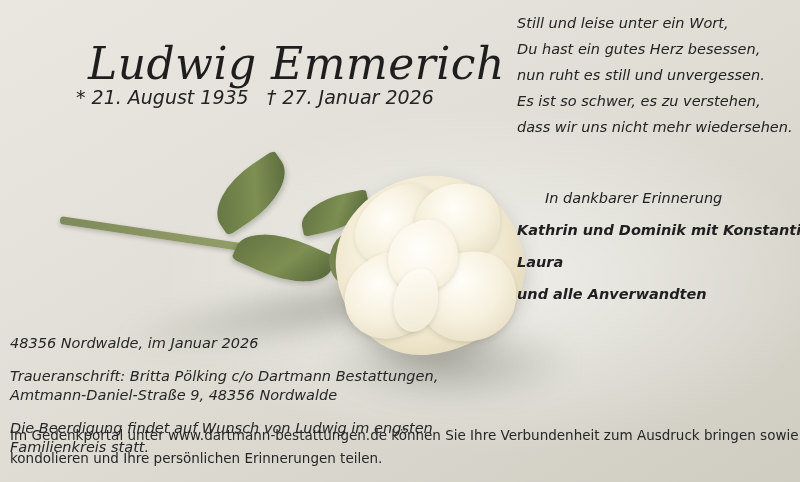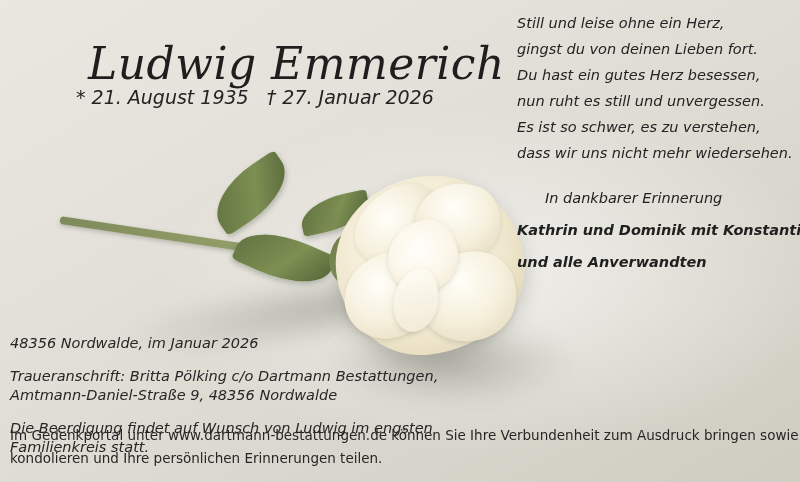--- a/index.html
+++ b/index.html
@@ -186,31 +186,31 @@
     <div class="petal p5"></div>
     <div class="petal p6"></div>
   </div>
 
   <div class="content">
 
     <div class="name">Ludwig Emmerich</div>
     <div class="dates">* 21. August 1935   † 27. Januar 2026</div>
 
     <div class="poem">
-      <div>Still und leise ohne ein Herz,</div>
-      <div>gingst du von deinen Lieben fort.</div>
+      <div>Still und leise unter ein Wort,</div>
       <div>Du hast ein gutes Herz besessen,</div>
       <div>nun ruht es still und unvergessen.</div>
       <div>Es ist so schwer, es zu verstehen,</div>
       <div>dass wir uns nicht mehr wiedersehen.</div>
     </div>
 
     <div class="dedication">
       <div class="intro">In dankbarer Erinnerung</div>
       <div class="bold">Kathrin und Dominik mit Konstantin</div>
+      <div class="bold">Laura</div>
       <div class="bold">und alle Anverwandten</div>
     </div>
 
     <div class="footer">
       <div class="f-line f-place">48356 Nordwalde, im Januar 2026</div>
       <div class="f-line f-addr">Traueranschrift: Britta Pölking c/o Dartmann Bestattungen, Amtmann-Daniel-Straße 9, 48356 Nordwalde</div>
       <div class="f-line f-burial">Die Beerdigung findet auf Wunsch von Ludwig im engsten Familienkreis statt.</div>
     </div>
 
     <div class="footer-wide">

